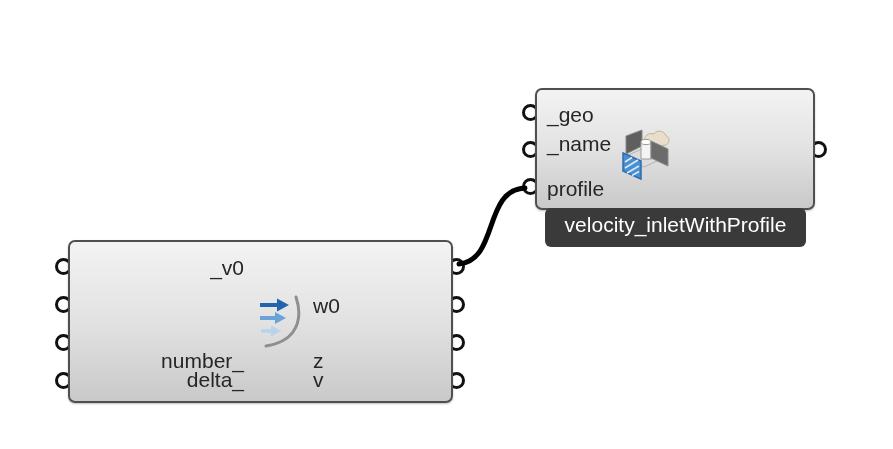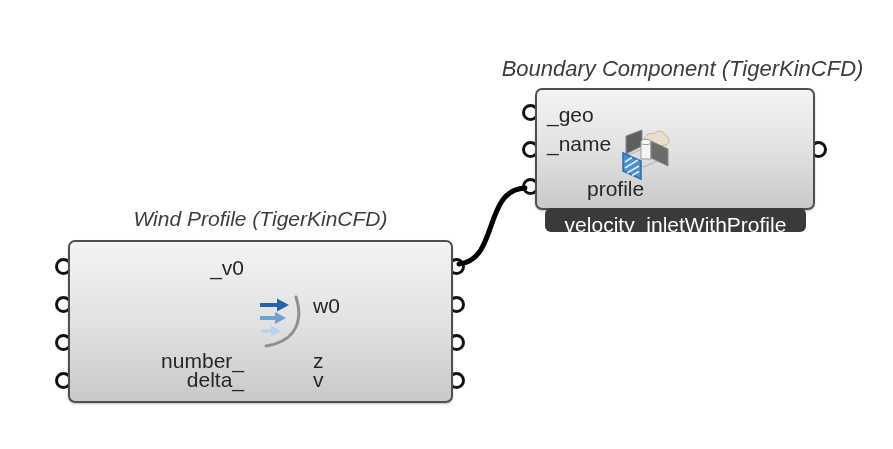--- a/index.html
+++ b/index.html
@@ -52,40 +52,40 @@
     line-height: 28px;
     font-size: 21px;
     color: #262626;
     white-space: nowrap;
   }
   .wind-box .in  { right: 207px; text-align: right; }
   .wind-box .out { left: 243px; }
   .bound-box .in  { left: 10px; }
   .bound-box .out { left: 142px; }
   .r0 { top: 12px; }  .r1 { top: 50px; }  .r2 { top: 105px; }  .r3 { top: 124px; }
-  .b0 { top: 11px; }  .b1 { top: 40px; }  .b2 { top: 85px; margin-left: 40px; }
+  .b0 { top: 11px; }  .b1 { top: 40px; }  .b2 { top: 85px; }
   
   .gh-title {
     position: absolute;
     font-style: italic;
     font-size: 21px;
     color: #3d3d3d;
     text-align: center;
     height: 28px;
     line-height: 28px;
     white-space: nowrap;
     z-index: 3;
   }
   .wind-title  { left: 78px;  top: 205px; width: 365px; }
   .bound-title { left: 490px; top: 55px;  width: 385px; font-size: 22px; }
   
   .gh-badge {
     position: absolute;
     left: 545px; top: 208px;
-    width: 261px; height: 24px;
+    width: 261px; height: 39px;
     background: #3a3a3a;
     border-radius: 6px;
     color: #ffffff;
     font-size: 21px;
     line-height: 33px;
     text-align: center;
     white-space: nowrap;
     z-index: 4;
   }
   
@@ -109,21 +109,20 @@
   <div class="port" style="left:448px; top:258px;"></div>
   <div class="port" style="left:448px; top:296px;"></div>
   <div class="port" style="left:448px; top:334px;"></div>
   <div class="port" style="left:448px; top:372px;"></div>
 
   <div class="port" style="left:522px; top:104px;"></div>
   <div class="port" style="left:522px; top:141px;"></div>
   <div class="port" style="left:522px; top:178px;"></div>
   <div class="port" style="left:810px; top:141px;"></div>
 
-  <div class="gh-title wind-title">Wind Profile (TigerKinCFD)</div>
 
   <div class="gh-box wind-box">
     <span class="param-label in r0">_v0</span>
     <span class="param-label in r2">number_</span>
     <span class="param-label in r3">delta_</span>
 
     <span class="param-label out r1">w0</span>
     <span class="param-label out r2">z</span>
     <span class="param-label out r3">v</span>
 
@@ -131,21 +130,20 @@
       <path d="M 39 3 C 43 15 43 28 36 38 C 31 45 21 50 9 52" fill="none" stroke="#8f8f8f" stroke-width="3" stroke-linecap="round"></path>
       <line x1="3" y1="11" x2="21" y2="11" stroke="#2265ae" stroke-width="4"></line>
       <polygon points="20,4.5 32,11 20,17.5" fill="#2265ae"></polygon>
       <line x1="3" y1="24" x2="19" y2="24" stroke="#6ba3d6" stroke-width="4"></line>
       <polygon points="18,18 29,24 18,30" fill="#6ba3d6"></polygon>
       <line x1="4" y1="37" x2="15" y2="37" stroke="#b9d3ea" stroke-width="3.5"></line>
       <polygon points="14,31.5 24,37 14,42.5" fill="#b9d3ea"></polygon>
     </svg>
   </div>
 
-  <div class="gh-title bound-title">Boundary Component (TigerKinCFD)</div>
 
   <div class="gh-box bound-box">
     <span class="param-label in b0">_geo</span>
     <span class="param-label in b1">_name</span>
     <span class="param-label in b2">profile</span>
 
 
     <svg class="gh-icon bound-icon" width="54" height="53" viewBox="0 0 54 53">
       <polygon points="7,29 27,20 49,29 27,39" fill="#dcdcdc" stroke="#b0b0b0" stroke-width="1"></polygon>
       <polygon points="9,8 25,2 25,18 9,26" fill="#5f5f5f" stroke="#8a8a8a" stroke-width="1"></polygon>

